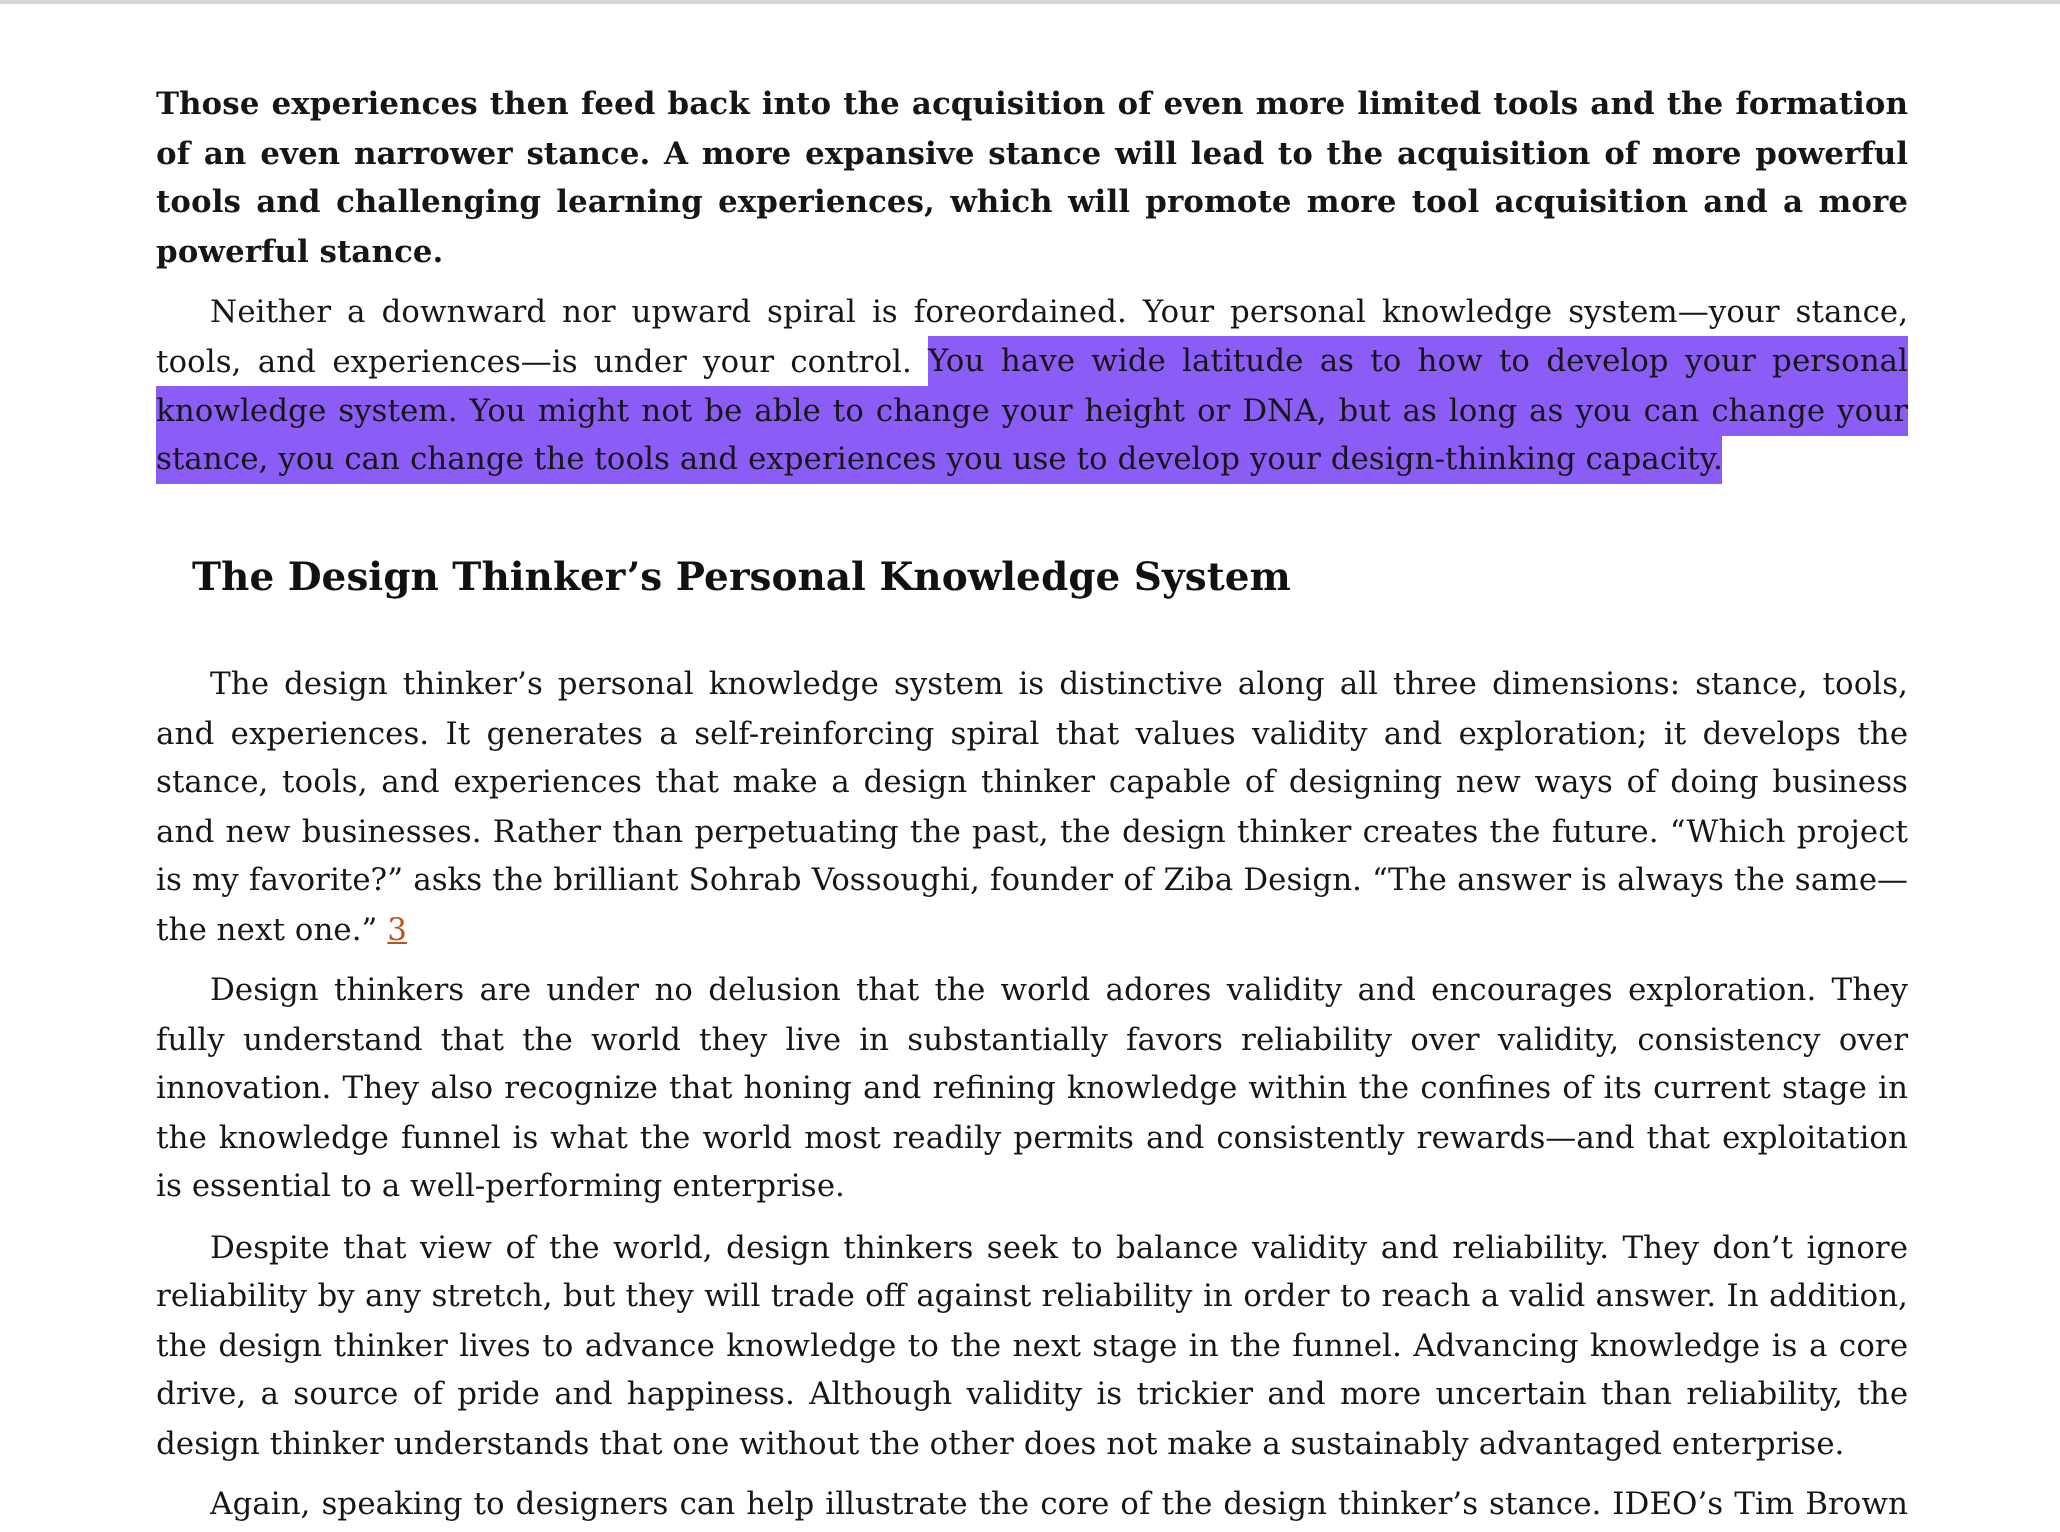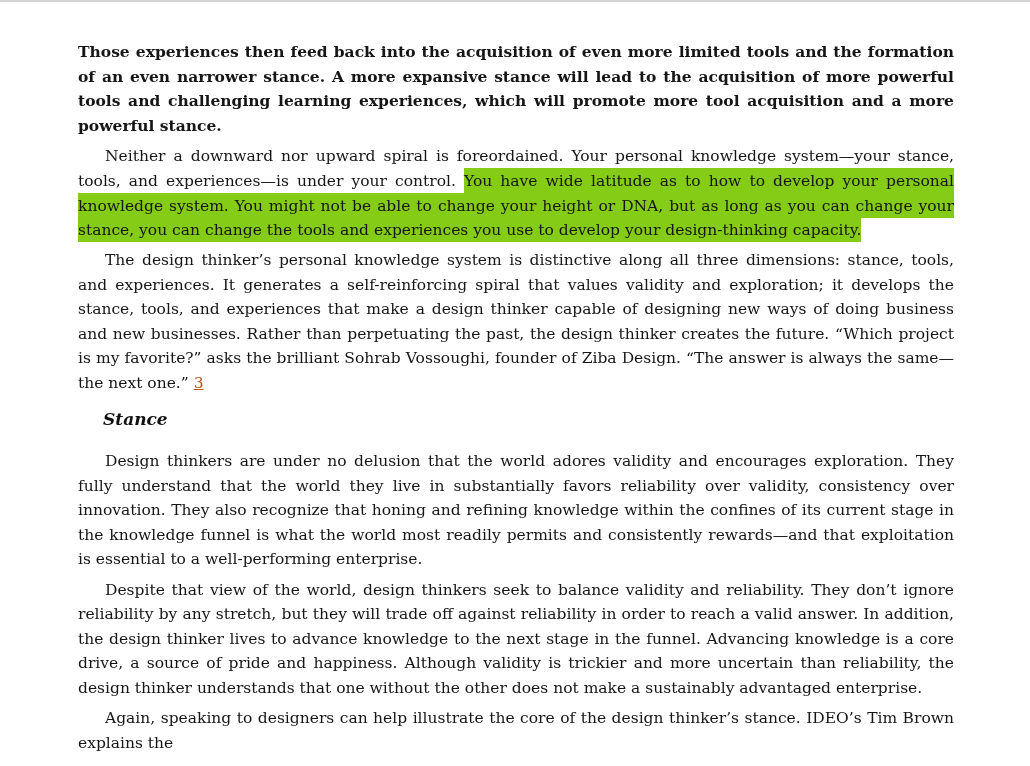--- a/index.html
+++ b/index.html
@@ -50,45 +50,45 @@
   h2.subsection-heading {
     font-size: 17px;
     line-height: 24px;
     font-weight: bold;
     font-style: italic;
     margin: 12px 0 18px 25px;
     text-align: left;
     color: #111111;
   }
   mark.highlight {
-    background: #84cc16;
+    background: #8b5cf6;
     color: inherit;
     padding: 3.5px 0;
   }
   a.footnote {
     color: #b5561d;
     text-decoration: underline;
     cursor: pointer;
   }
 </style>
 </head>
 <body>
 
 <div class="top-edge"></div>
 
 <div class="text-block">
 
   <p class="noindent">Those experiences then feed back into the acquisition of even more limited tools and the formation of an even narrower stance. A more expansive stance will lead to the acquisition of more powerful tools and challenging learning experiences, which will promote more tool acquisition and a more powerful stance.</p>
 
   <p><span>Neither a downward nor upward spiral is foreordained. Your personal knowledge system—your stance, tools, and experiences—is under your control. </span><mark class="highlight">You have wide latitude as to how to develop your personal knowledge system. You might not be able to change your height or DNA, but as long as you can change your stance, you can change the tools and experiences you use to develop your design-thinking capacity.</mark></p>
 
+  <h1 class="section-heading">The Design Thinker’s Personal Knowledge System</h1>
 
   <p><span>The design thinker’s personal knowledge system is distinctive along all three dimensions: stance, tools, and experiences. It generates a self-reinforcing spiral that values validity and exploration; it develops the stance, tools, and experiences that make a design thinker capable of designing new ways of doing business and new businesses. Rather than perpetuating the past, the design thinker creates the future. “Which project is my favorite?” asks the brilliant Sohrab Vossoughi, founder of Ziba Design. “The answer is always the same—the next one.” </span><a class="footnote">3</a></p>
 
-  <h2 class="subsection-heading">Stance</h2>
 
   <p>Design thinkers are under no delusion that the world adores validity and encourages exploration. They fully understand that the world they live in substantially favors reliability over validity, consistency over innovation. They also recognize that honing and refining knowledge within the confines of its current stage in the knowledge funnel is what the world most readily permits and consistently rewards—and that exploitation is essential to a well-performing enterprise.</p>
 
   <p>Despite that view of the world, design thinkers seek to balance validity and reliability. They don’t ignore reliability by any stretch, but they will trade off against reliability in order to reach a valid answer. In addition, the design thinker lives to advance knowledge to the next stage in the funnel. Advancing knowledge is a core drive, a source of pride and happiness. Although validity is trickier and more uncertain than reliability, the design thinker understands that one without the other does not make a sustainably advantaged enterprise.</p>
 
   <p>Again, speaking to designers can help illustrate the core of the design thinker’s stance. IDEO’s Tim Brown explains the</p>
 
 </div>
 
 </body></html>

